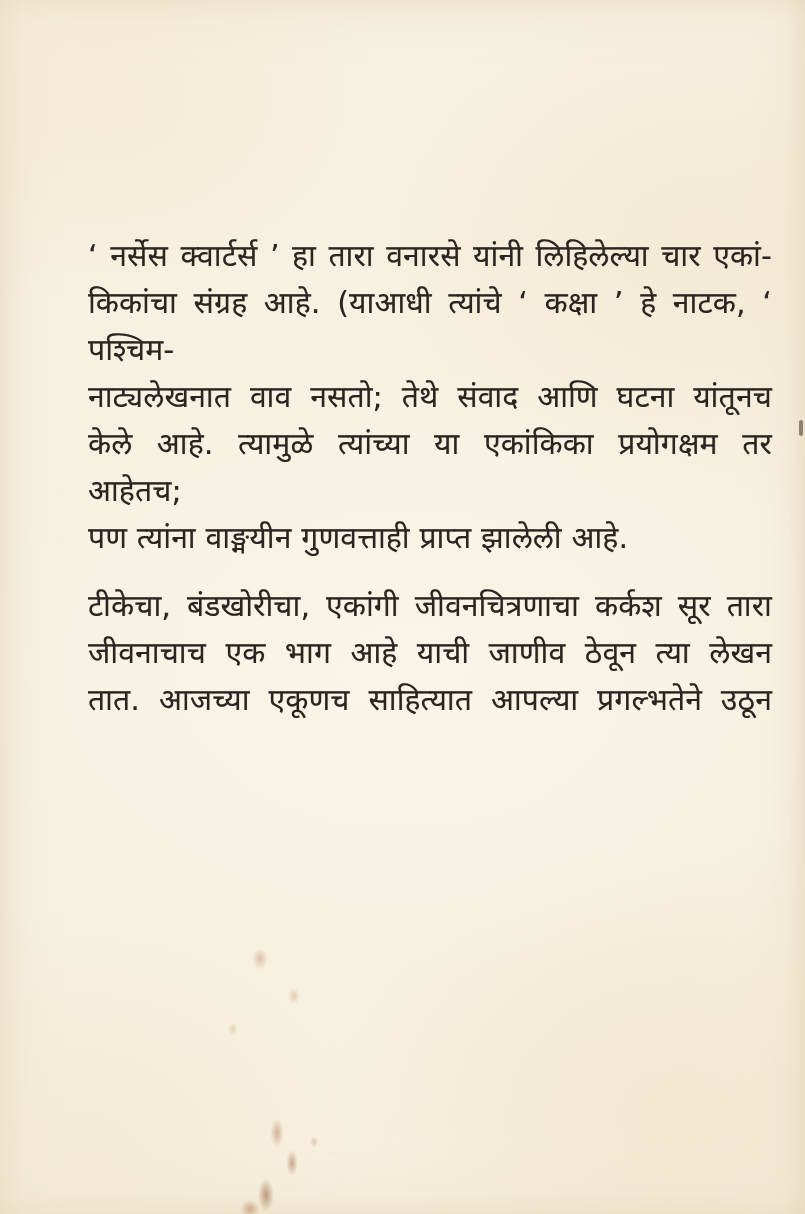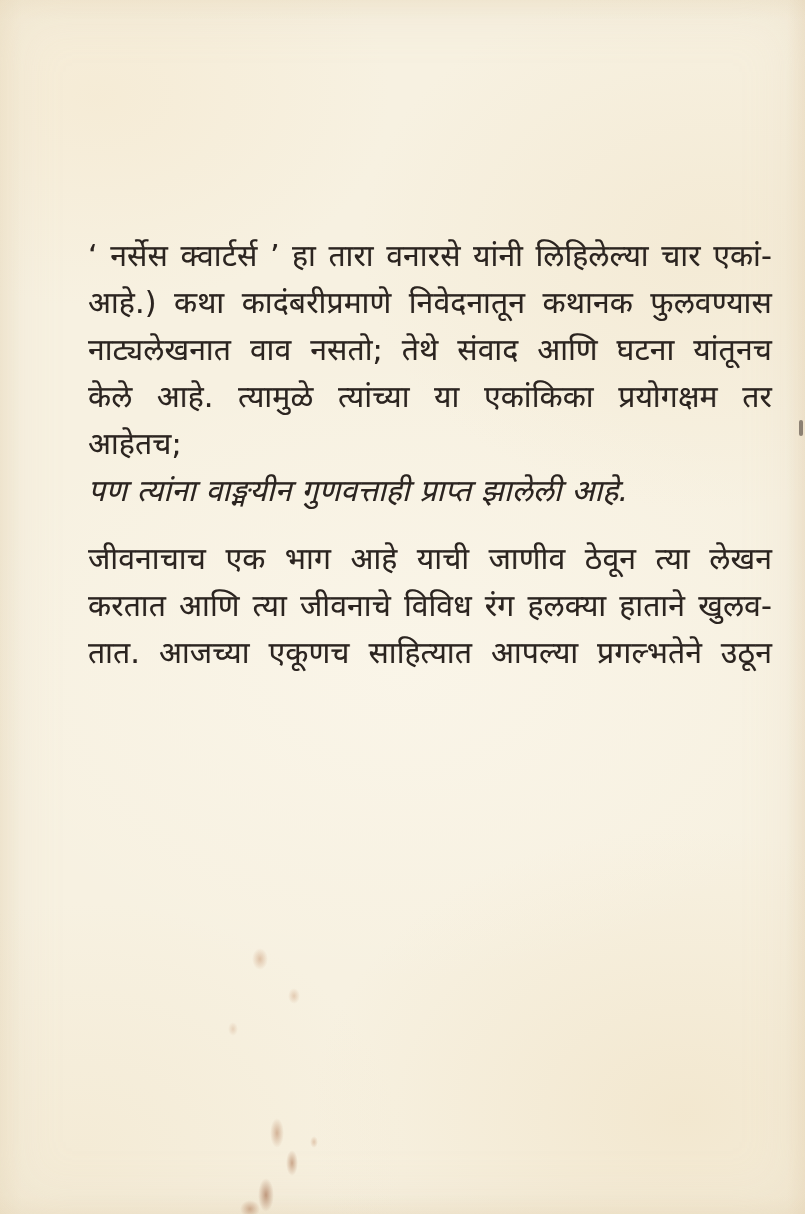--- a/index.html
+++ b/index.html
@@ -41,21 +41,20 @@
   .paragraph { margin: 0; }
   .paragraph + .paragraph { margin-top: 21px; }
   .line {
     text-align: justify;
     text-align-last: justify;
     white-space: normal;
     text-shadow: 0.3px 0.3px 0 rgba(43,36,32,0.35);
   }
   .line.last {
     text-align-last: left;
-    font-style: italic;
   }
   
   .stain {
     position: absolute;
     border-radius: 50%;
     pointer-events: none;
   }
   .stain.s1 { left: 252px; top: 948px;  width: 16px; height: 22px;
     background: radial-gradient(ellipse, rgba(176,106,60,0.35), rgba(176,106,60,0) 70%); }
   .stain.s2 { left: 288px; top: 988px;  width: 12px; height: 16px;
@@ -83,29 +82,29 @@
 </style>
 </head>
 <body>
 
 <div class="page">
 
   <div class="text-block">
 
     <div class="paragraph">
       <div class="line">‘ नर्सेस क्वार्टर्स ’ हा तारा वनारसे यांनी लिहिलेल्या चार एकां-</div>
-      <div class="line">आहे.)  कथा कादंबरीप्रमाणे निवेदनातून कथानक फुलवण्यास</div>
+      <div class="line">किकांचा संग्रह आहे. (याआधी त्यांचे ‘ कक्षा ’ हे नाटक, ‘ पश्चिम-</div>
       <div class="line">नाट्यलेखनात वाव नसतो; तेथे संवाद आणि घटना यांतूनच</div>
       <div class="line">केले आहे. त्यामुळे त्यांच्या या एकांकिका प्रयोगक्षम तर आहेतच;</div>
       <div class="line last">पण त्यांना वाङ्मयीन गुणवत्ताही प्राप्त झालेली आहे.</div>
     </div>
 
     <div class="paragraph">
+      <div class="line">टीकेचा, बंडखोरीचा, एकांगी जीवनचित्रणाचा कर्कश सूर तारा</div>
       <div class="line">जीवनाचाच एक भाग आहे याची जाणीव ठेवून त्या लेखन</div>
-      <div class="line">करतात आणि त्या जीवनाचे विविध रंग हलक्या हाताने खुलव-</div>
       <div class="line">तात. आजच्या एकूणच साहित्यात आपल्या प्रगल्भतेने उठून</div>
     </div>
 
   </div>
 
   <div class="stain s1"></div>
   <div class="stain s2"></div>
   <div class="stain s3"></div>
   <div class="stain s4"></div>
   <div class="stain s5"></div>

